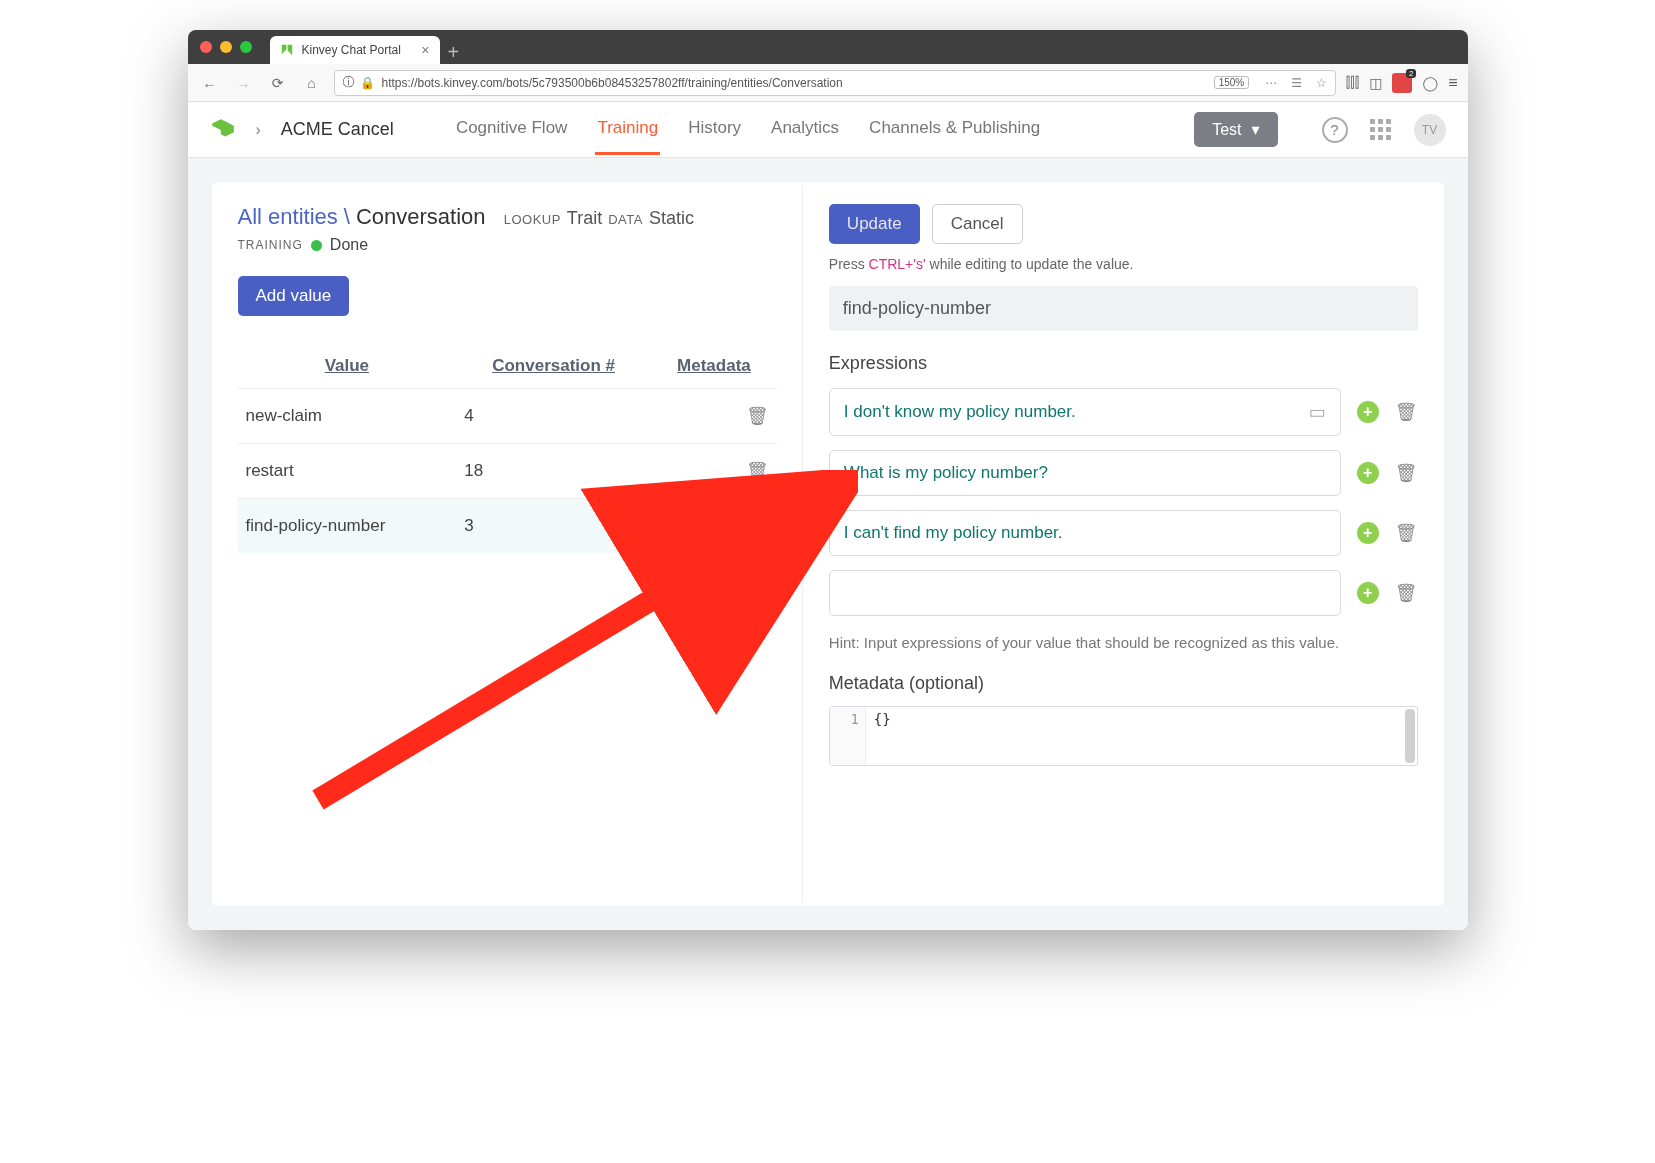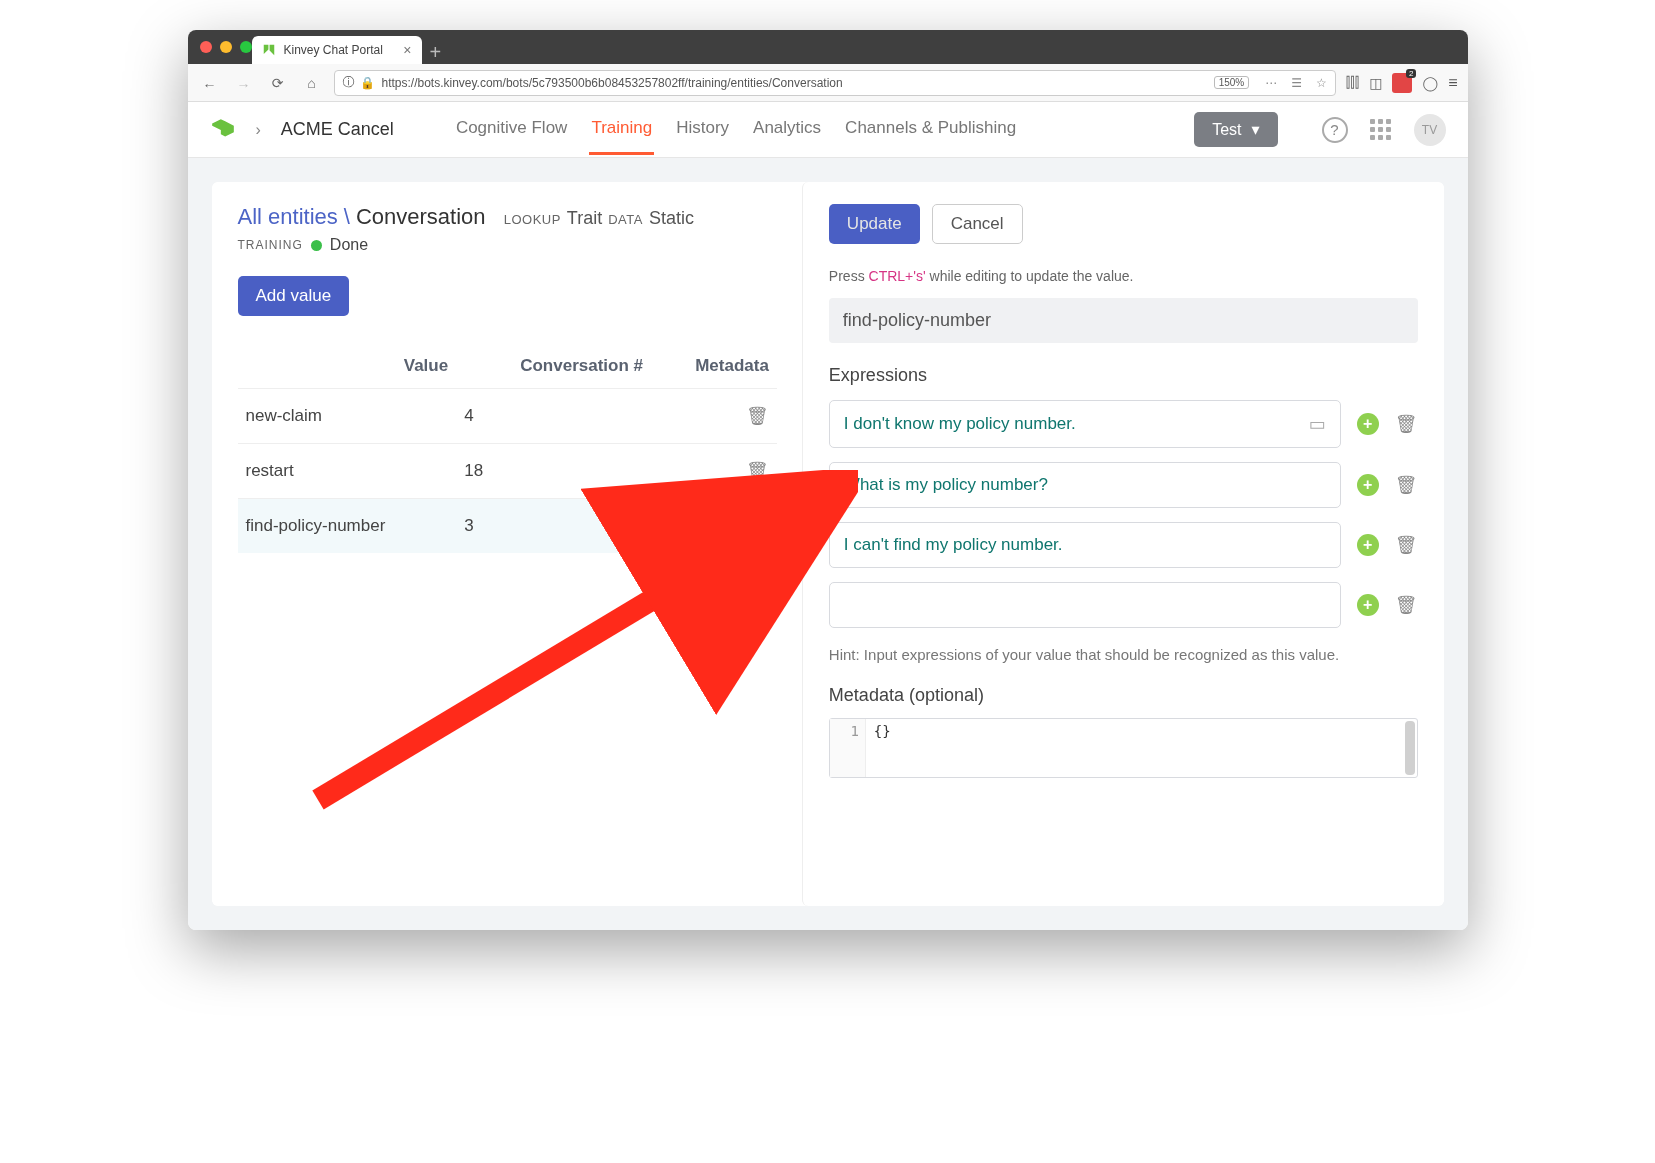--- a/index.html
+++ b/index.html
@@ -12,41 +12,41 @@
     border-radius: 8px;
     box-shadow: 0 20px 60px rgba(0,0,0,0.35);
     overflow: hidden;
     position: relative;
   }
   
   .titlebar { height: 34px; background:#3f3f3f; display:flex; align-items:center; padding:0 12px; }
   .traffic { display:flex; gap:8px; }
   .dot { width:12px; height:12px; border-radius:50%; }
   .dot.red{background:#ff5f57}.dot.yellow{background:#febc2e}.dot.green{background:#28c840}
-  .tabstrip { display:flex; align-items:flex-end; height:100%; }
+  .tabstrip { display:flex; align-items:flex-end; margin-left:18px; height:100%; }
   .tab { background:#fff; height:28px; border-radius:6px 6px 0 0; display:flex; align-items:center; padding:0 10px; gap:8px; font-size:12px; color:#444; min-width:170px; }
   .tab .favicon{width:14px;height:14px;}
   .tab .close{ color:#777; font-size:14px; cursor:pointer; margin-left:auto;}
   .newtab{ color:#bbb; font-size:20px; margin-left:8px; cursor:pointer; }
   .toolbar{ height:38px; background:#f8f8f8; border-bottom:1px solid #ddd; display:flex; align-items:center; padding:0 10px; gap:10px; font-size:14px; color:#555;}
   .tb-btn{ width:24px; height:24px; display:flex; align-items:center; justify-content:center; color:#666; cursor:pointer;}
   .addrbar{ flex:1; height:26px; border:1px solid #ccc; border-radius:4px; background:#fff; display:flex; align-items:center; padding:0 8px; gap:6px; font-size:12px; color:#555;}
   .addrbar .lock{color:#2aa746;}
   .zoom-badge{ border:1px solid #bbb; border-radius:3px; font-size:10px; padding:0 4px; color:#555; margin-left:auto;}
   .tb-right{display:flex; gap:10px; align-items:center;}
   .ext-icon{width:20px;height:20px;background:#e24545;border-radius:3px;position:relative;font-size:9px;color:#fff;display:flex;align-items:flex-start;justify-content:flex-end;}
   .ext-icon::after{content:"2";position:absolute;top:-4px;right:-4px;background:#333;color:#fff;border-radius:3px;font-size:8px;padding:0 3px;}
   .burger{font-size:16px;}
 
   
   .app-header{ height:56px; border-bottom:1px solid #e6e6e6; display:flex; align-items:center; padding:0 22px; gap:20px; background:#fff;}
   .logo{ width:26px; height:26px; }
   .brand-sep{ color:#888;}
   .brand-name{ font-size:18px; color:#333; font-weight:500;}
-  .main-nav{ display:flex; gap:20px; margin-left:40px; }
+  .main-nav{ display:flex; gap:26px; margin-left:40px; }
   .main-nav a{ color:#777; text-decoration:none; font-size:17px; padding:14px 2px; cursor:pointer;}
   .main-nav a.active{ color:#ff5b33; border-bottom:3px solid #ff5b33;}
   .test-btn{ margin-left:auto; background:#7b7e84; color:#fff; border:none; border-radius:5px; padding:8px 18px; font-size:16px; display:flex; align-items:center; gap:10px; cursor:pointer;}
   .hdr-right{ display:flex; align-items:center; gap:22px; margin-left:24px;}
   .help-icon{ width:26px;height:26px;border:2px solid #aaa;border-radius:50%; display:flex;align-items:center;justify-content:center;color:#888;font-size:15px;}
   .apps-grid{ width:22px; display:grid; grid-template-columns:repeat(3,5px); grid-template-rows:repeat(3,5px); gap:3px;}
   .apps-grid span{background:#aaa;border-radius:1px;}
   .avatar{ width:32px;height:32px;border-radius:50%;background:#e6e6e6;color:#999;display:flex;align-items:center;justify-content:center;font-size:12px;}
 
   
@@ -58,32 +58,32 @@
   .breadcrumb{ font-size:22px; color:#333; display:flex; align-items:baseline; flex-wrap:wrap; gap:6px;}
   .breadcrumb .link{ color:#4c64c6; cursor:pointer;}
   .breadcrumb .slash{ color:#4c64c6;}
   .breadcrumb .small{ font-size:13px; letter-spacing:0.5px; color:#666; font-variant: small-caps;}
   .breadcrumb .sub{ font-size:18px; color:#555;}
   .status-row{ margin-top:6px; font-size:12px; letter-spacing:1px; color:#666; display:flex; align-items:center; gap:8px;}
   .status-dot{width:11px;height:11px;border-radius:50%;background:#3bbf4a;}
   .status-text{ font-size:16px; letter-spacing:0; color:#444;}
   .add-btn{ margin-top:22px; background:#4a5fc4; color:#fff; border:none; border-radius:5px; padding:10px 18px; font-size:17px; cursor:pointer;}
   table.vals{ width:100%; margin-top:28px; border-collapse:collapse; font-size:17px; color:#444;}
-  table.vals th{ text-align:right; font-weight:600; color:#5a6270; padding:12px 8px; font-size:17px;}
+  table.vals th{ text-align:center; font-weight:600; color:#5a6270; padding:12px 8px; font-size:17px;text-decoration:underline;}
   table.vals td{ padding:16px 8px; border-top:1px solid #eee; }
   table.vals tr.sel{ background:#f2f9fb;}
   .trash{ color:#888; cursor:pointer; font-size:18px; }
   .col-meta{ text-align:right; }
 
   
   .details-title{ font-size:22px; color:#333; margin-bottom:14px;}
   .btn-row{ display:flex; gap:12px; }
   .btn-primary{ background:#4a5fc4; color:#e5e5e5; border:none; border-radius:5px; padding:9px 18px; font-size:17px; cursor:pointer;}
   .btn-secondary{ background:#fff; color:#555; border:1px solid #ccc; border-radius:5px; padding:9px 18px; font-size:17px; cursor:pointer;}
-  .hint{ font-size:14px; color:#666; margin-top:24px;}
+  .hint{ font-size:14px; color:#666; margin-top:12px;}
   .hint .kbd{ color:#d63384; }
   .value-box{ margin-top:14px; background:#f0f1f3; border-radius:4px; padding:12px 14px; font-size:18px; color:#555;}
   .section-label{ margin-top:22px; font-size:18px; color:#444;}
   .expr-row{ display:flex; align-items:center; gap:16px; margin-top:14px;}
   .expr-input{ flex:1; border:1px solid #d8dadf; border-radius:5px; padding:12px 14px; font-size:17px; color:#555; background:#fff; display:flex; align-items:center; gap:10px;}
   .expr-input input{ border:none; outline:none; flex:1; font-size:17px; color:#0f766e; background:transparent;}
   .card-icon{ color:#aaa; font-size:18px; }
   .plus-icon{ width:22px;height:22px; border-radius:50%; background:#8fd04f; color:#fff; display:flex;align-items:center;justify-content:center; font-weight:bold; cursor:pointer; flex:0 0 22px;}
   .hint2{ font-size:15px; color:#777; margin-top:18px;}
   .code-editor{ margin-top:12px; border:1px solid #d8dadf; border-radius:3px; height:60px; display:flex; font-family: ui-monospace, Menlo, monospace; font-size:14px; position:relative;}

